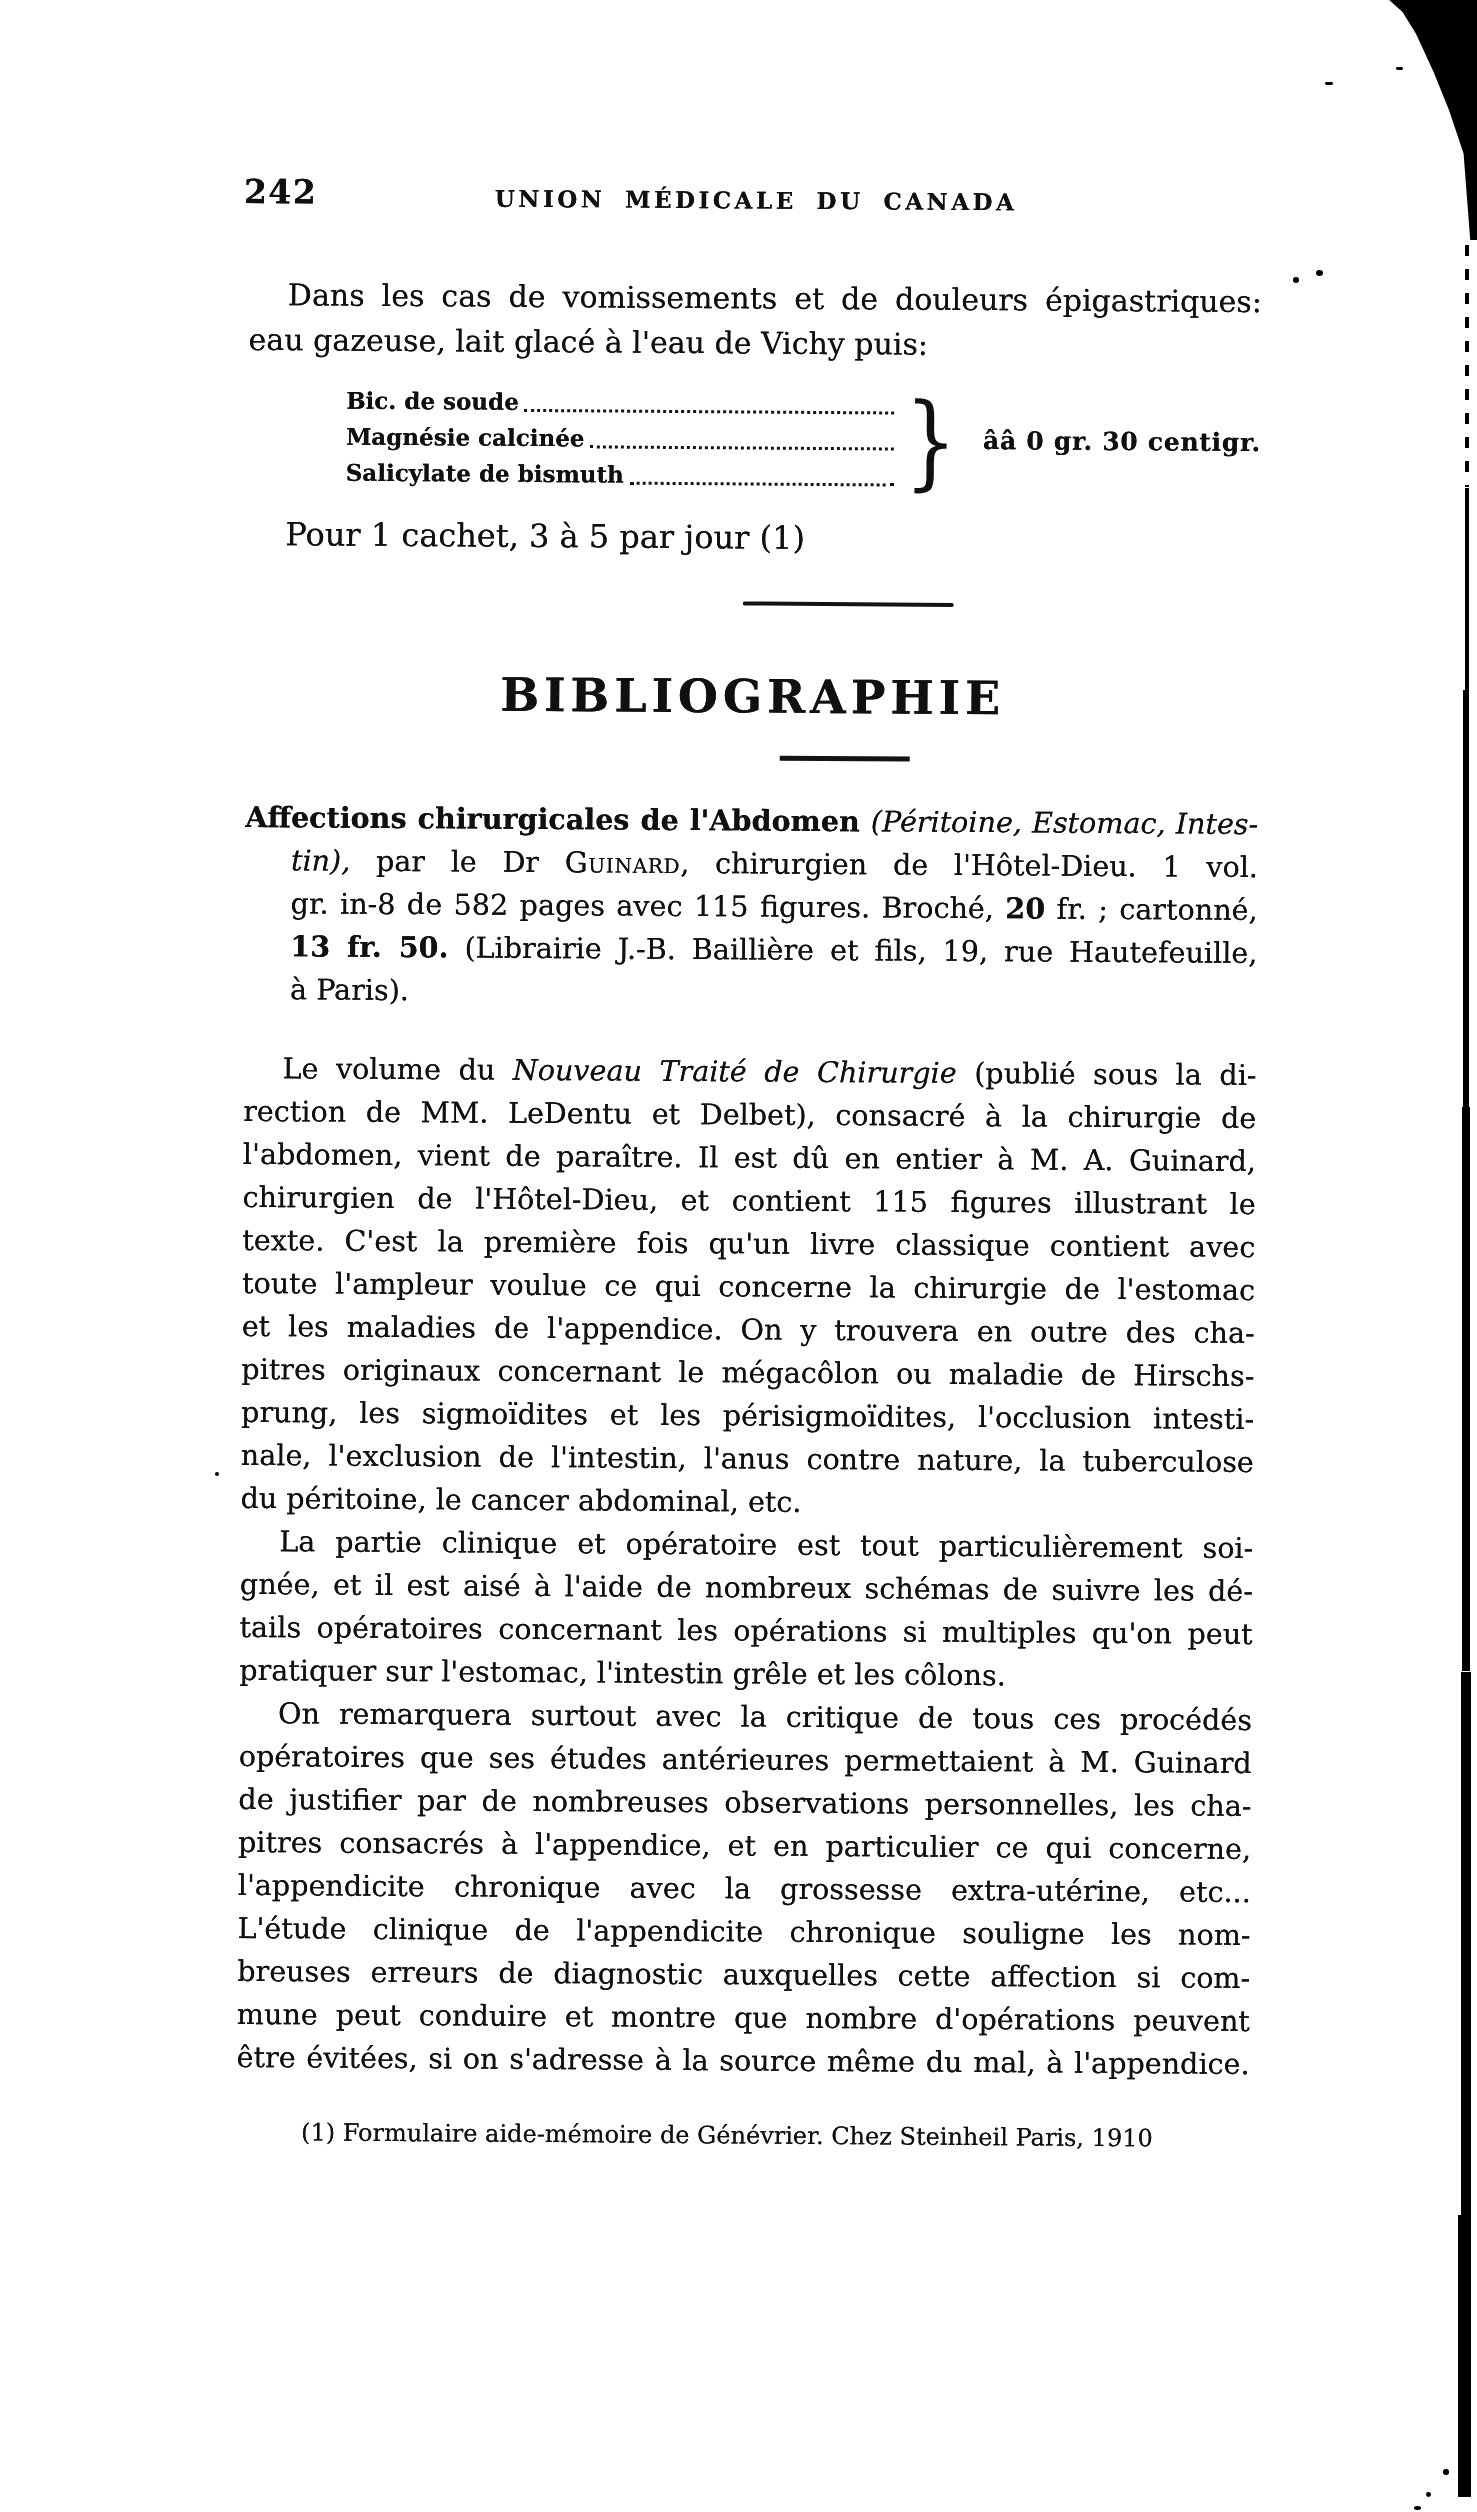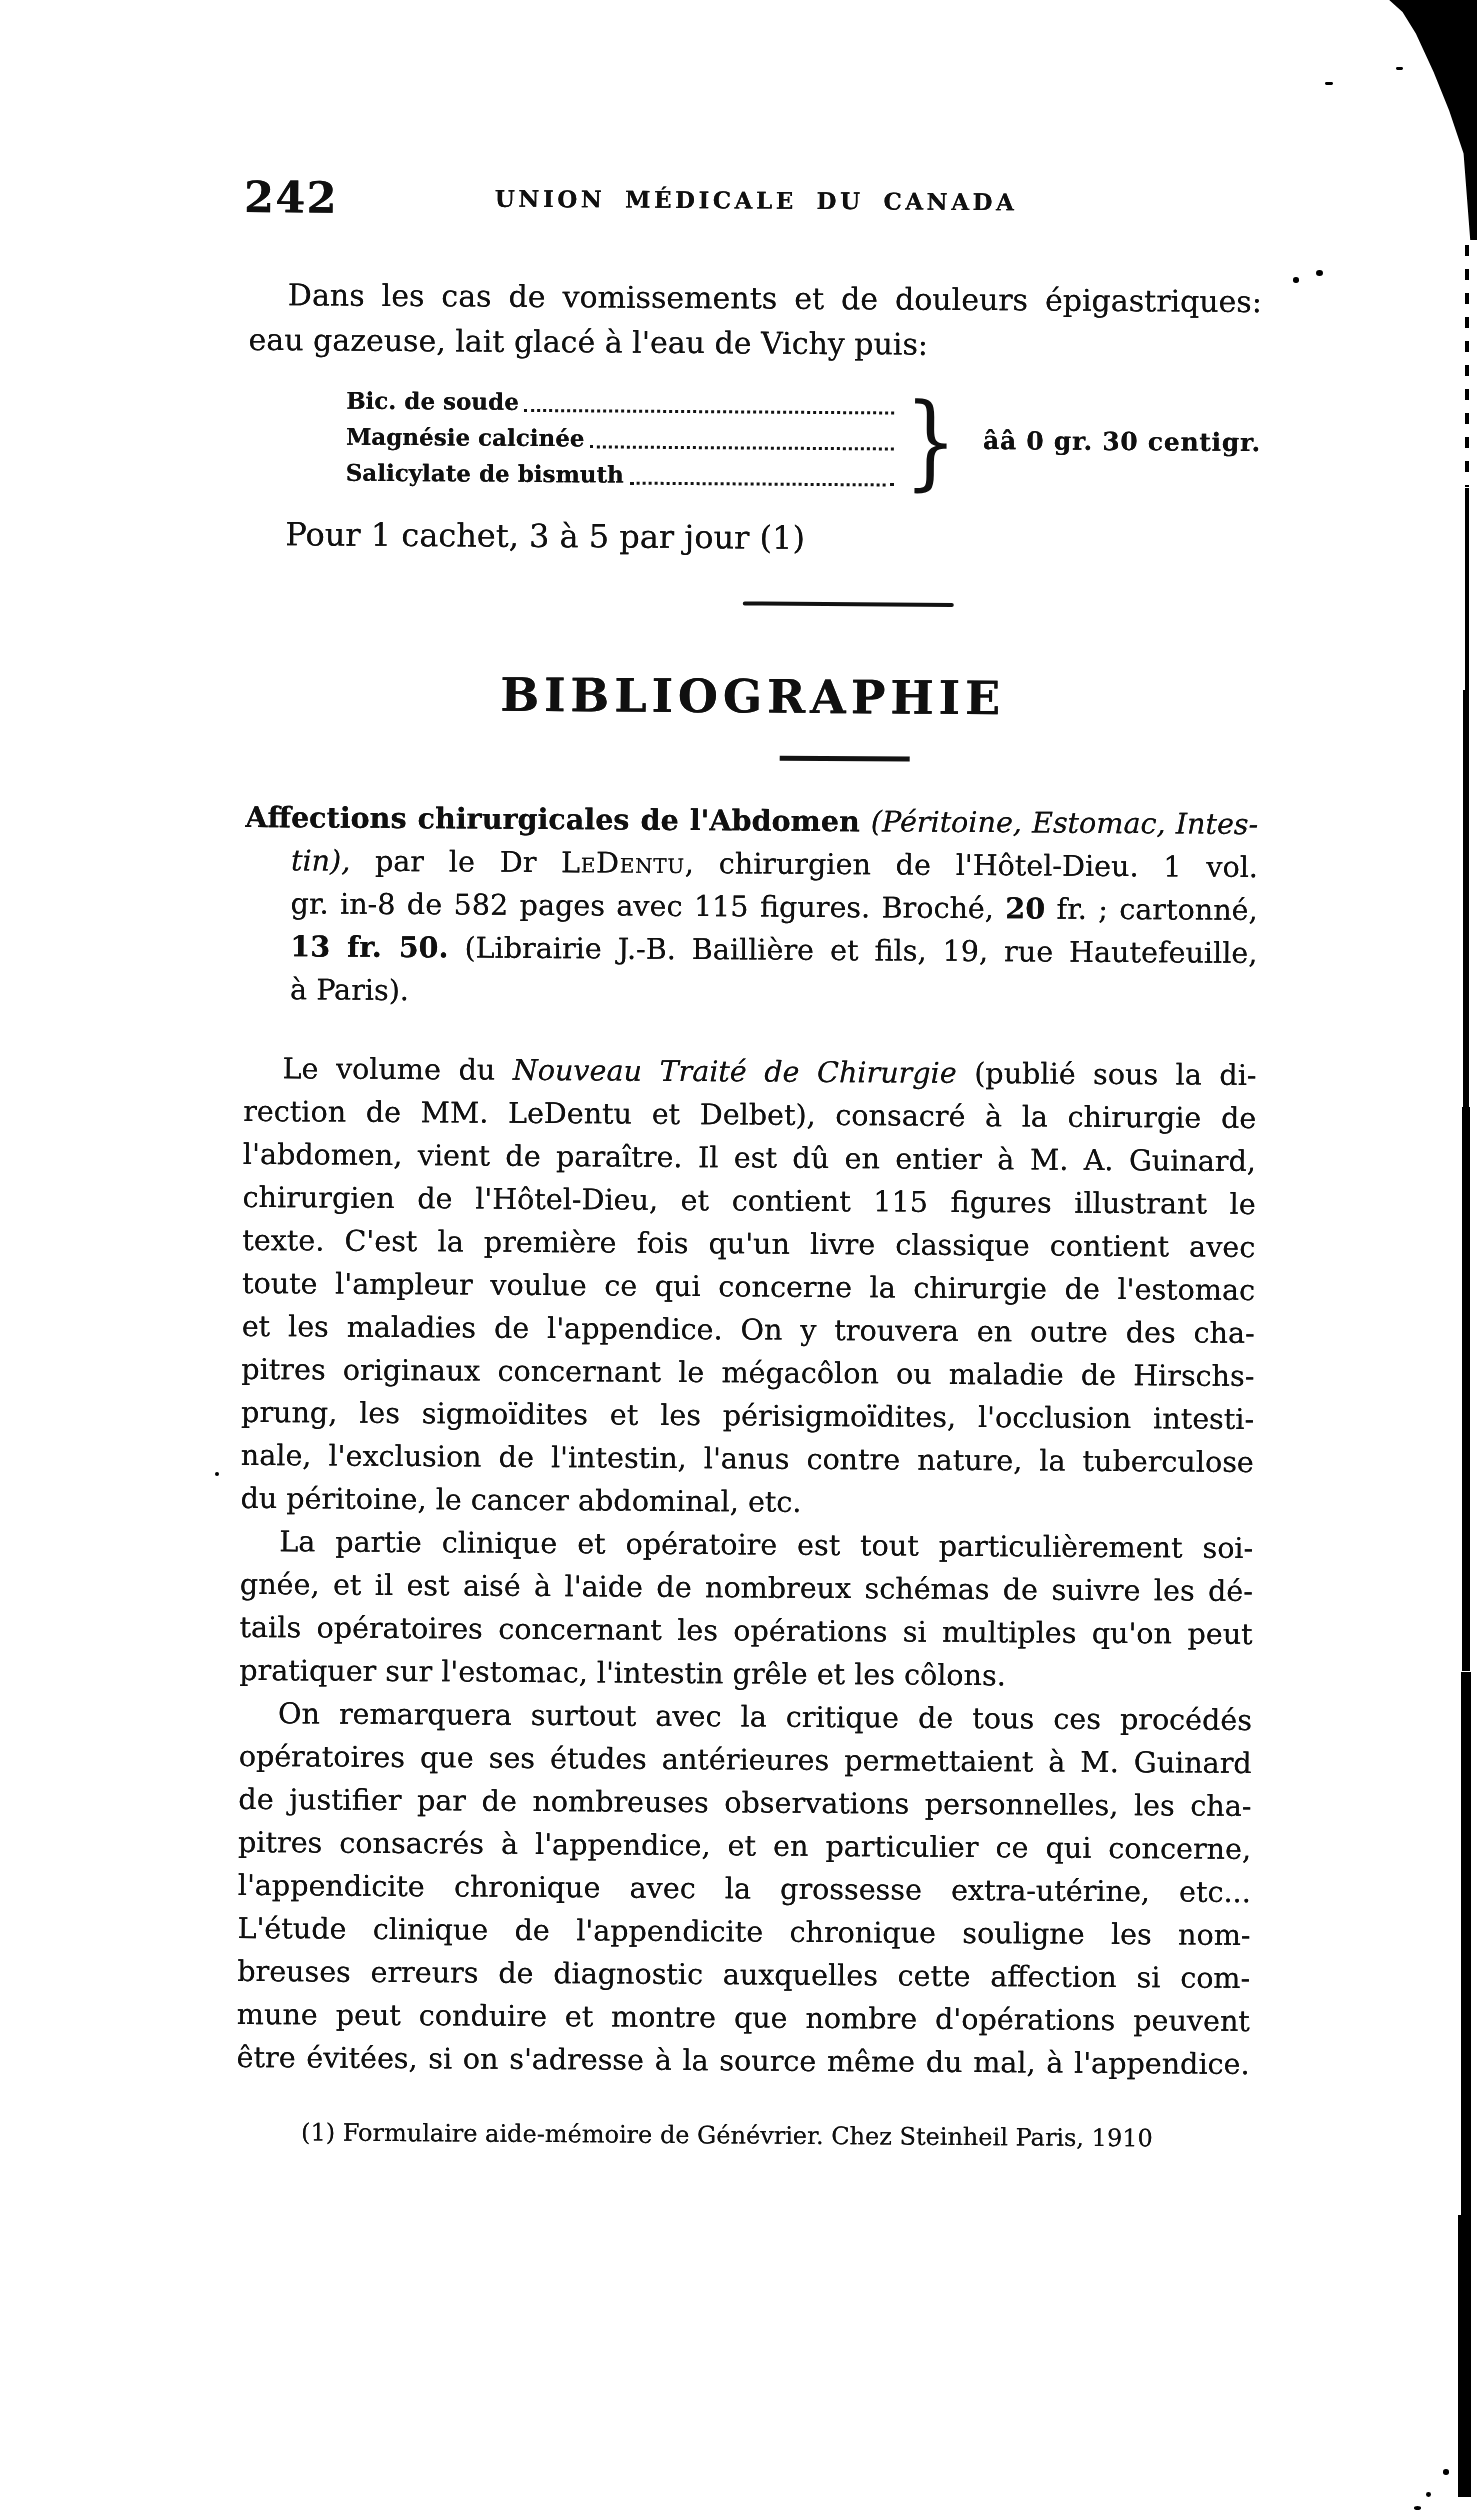--- a/index.html
+++ b/index.html
@@ -9,21 +9,21 @@
     font-family:"DejaVu Serif","Liberation Serif",serif;
     text-shadow:0 0 0.4px rgba(0,0,0,.85);
   }
   .content {
     position:absolute; left:251px; top:0; width:1013px;
     transform:rotate(0.4deg); transform-origin:0 0;
     padding-top:176px;
   }
   
   .hdr { position:relative; height:36px; }
-  .pageno { position:absolute; left:-5.6px; top:-4.2px; font-size:43px; font-weight:700; letter-spacing:1.4px; }
+  .pageno { position:absolute; left:-5.6px; top:-4.2px; font-size:33px; font-weight:700; letter-spacing:1.4px; }
   .jtitle { text-align:center; font-size:23px; font-weight:700; letter-spacing:3.5px; word-spacing:8.4px; padding-top:7px; }
   
   .ln { text-align:justify; text-align-last:justify; -moz-text-align-last:justify; }
   .ln.end { text-align:left; text-align-last:left; -moz-text-align-last:left; }
   .indent { text-indent:39px; }
   .hang { padding-left:46px; }
   .it { font-style:italic; }
   .bd { font-weight:700; }
   .sc { font-variant:small-caps; letter-spacing:0.7px; }
   
@@ -95,21 +95,21 @@
   <div class="posology">Pour 1 cachet, 3 à 5 par jour (1)</div>
 
   <div class="rule1"></div>
 
   <div class="hsec">BIBLIOGRAPHIE</div>
 
   <div class="rule2"></div>
 
   <div class="biblio">
     <div class="ln"><span class="bd">Affections chirurgicales de l'Abdomen </span><span class="it">(Péritoine, Estomac, Intes-</span></div>
-    <div class="ln hang"><span class="it">tin),</span><span> par le Dr </span><span class="sc">LeDentu</span><span>, chirurgien de l'Hôtel-Dieu. 1 vol.</span></div>
+    <div class="ln hang"><span class="it">tin),</span><span> par le Dr </span><span class="sc">Guinard</span><span>, chirurgien de l'Hôtel-Dieu. 1 vol.</span></div>
     <div class="ln hang"><span>gr. in-8 de 582 pages avec 115 figures. Broché, </span><span class="bd">20</span><span> fr. ; cartonné,</span></div>
     <div class="ln hang"><span class="bd">13 fr. 50.</span><span> (Librairie J.-B. Baillière et fils, 19, rue Hautefeuille,</span></div>
     <div class="ln end hang">à Paris).</div>
   </div>
 
   <div class="review">
     <div class="ln indent"><span>Le volume du </span><span class="it">Nouveau Traité de Chirurgie</span><span> (publié sous la di-</span></div>
     <div class="ln">rection de MM. LeDentu et Delbet), consacré à la chirurgie de</div>
     <div class="ln">l'abdomen, vient de paraître. Il est dû en entier à M. A. Guinard,</div>
     <div class="ln">chirurgien de l'Hôtel-Dieu, et contient 115 figures illustrant le</div>

